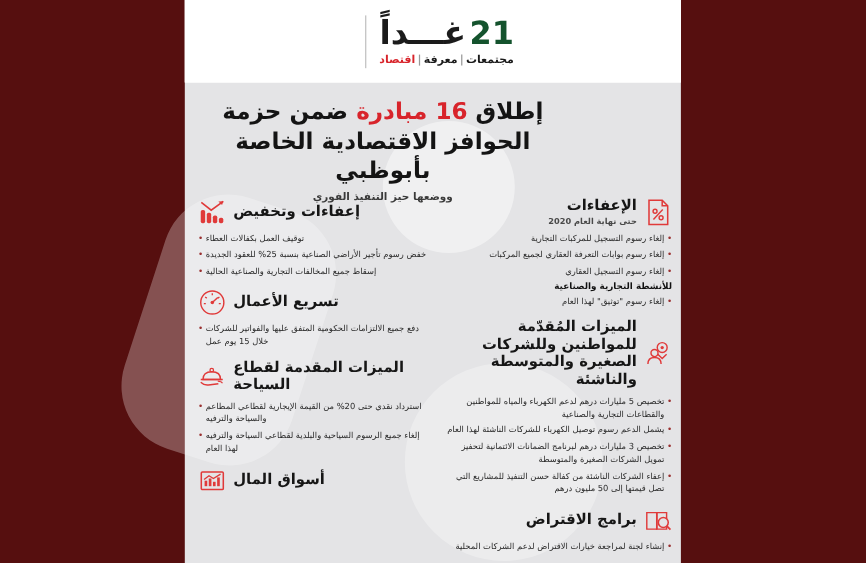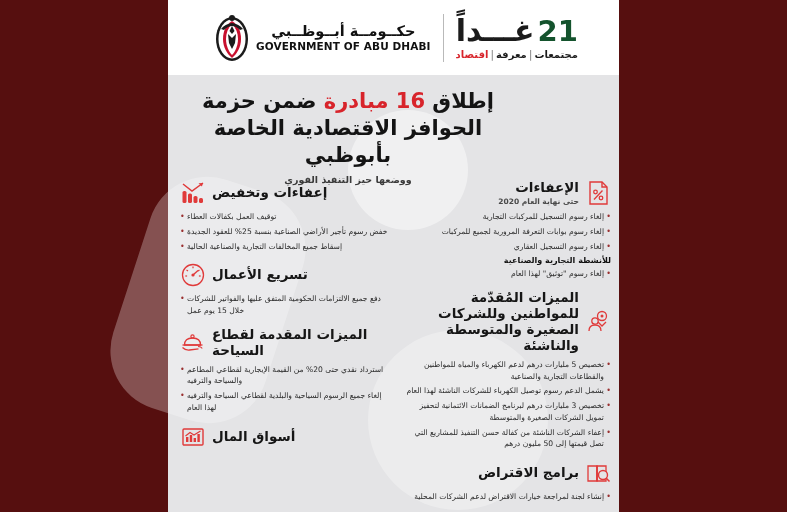--- a/index.html
+++ b/index.html
@@ -140,38 +140,20 @@
         <span class="gh-num">21</span>
         <span class="gh-ar">غـــداً</span>
       </div>
       <div class="ghadan-sub">
         <span>مجتمعات</span><span class="sep">|</span><span>معرفة</span><span class="sep">|</span><span class="red">اقتصاد</span>
       </div>
     </div>
 
     <div class="divider-v"></div>
 
-    <div class="gov-logo">
-      <div class="gov-text">
-        <div class="gov-ar">حكــومــة أبــوظــبي</div>
-        <div class="gov-en">GOVERNMENT OF ABU DHABI</div>
-      </div>
-      <div class="falcon">
-        <svg viewBox="0 0 34 50">
-          <ellipse cx="17" cy="26" rx="16" ry="22" fill="#1b1b1b"></ellipse>
-          <ellipse cx="17" cy="26" rx="13.5" ry="19.5" fill="#ffffff"></ellipse>
-          <path d="M17 8 C11 12 8 18 8 26 C8 34 12 41 17 45 C22 41 26 34 26 26 C26 18 23 12 17 8 Z" fill="#c8102e"></path>
-          <path d="M17 11 C13 15 11 20 11 26 C11 33 14 39 17 42 C20 39 23 33 23 26 C23 20 21 15 17 11 Z" fill="#ffffff"></path>
-          <path d="M17 13 l2.5 5 -2.5 3 -2.5 -3 Z" fill="#1b1b1b"></path>
-          <path d="M13 21 l4 4 4 -4 -1 9 -3 6 -3 -6 Z" fill="#1b1b1b"></path>
-          <path d="M6 16 q4 -5 11 -6 q7 1 11 6 l-3 1 q-4 -4 -8 -4 q-4 0 -8 4 Z" fill="#1b1b1b"></path>
-          <circle cx="17" cy="5" r="3" fill="#1b1b1b"></circle>
-        </svg>
-      </div>
-    </div>
   </div>
 
   <div class="title-block">
     <div class="title-l1"><span>إطلاق </span><span class="red">16 مبادرة</span><span> ضمن حزمة</span></div>
     <div class="title-l2">الحوافز الاقتصادية الخاصة بأبوظبي</div>
     <div class="title-sub">ووضعها حيز التنفيذ الفوري</div>
   </div>
 
   <div class="cols">
 
@@ -188,21 +170,21 @@
               <line x1="9" y1="19.5" x2="17.5" y2="10.5" stroke="#e03a3a" stroke-width="1.3"></line>
             </svg>
           </div>
           <div class="sec-title-wrap">
             <div class="sec-title">الإعفاءات</div>
             <div class="sec-sub">حتى نهاية العام 2020</div>
           </div>
         </div>
         <ul class="bullets">
           <li>إلغاء رسوم التسجيل للمركبات التجارية</li>
-          <li>إلغاء رسوم بوابات التعرفة المرورية لجميع للمركبات</li>
+          <li>إلغاء رسوم بوابات التعرفة العقاري لجميع المركبات</li>
           <li>إلغاء رسوم التسجيل العقاري</li>
         </ul>
         <div class="sub-label">للأنشطة التجارية والصناعية</div>
         <ul class="bullets">
           <li>إلغاء رسوم "توثيق" لهذا العام</li>
         </ul>
       </div>
 
       <div class="section">
         <div class="sec-head">

